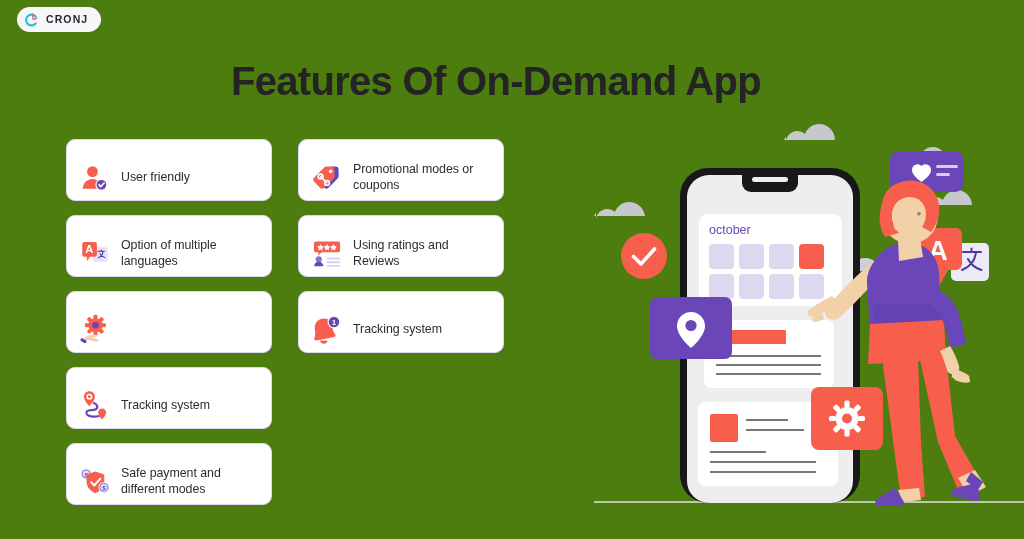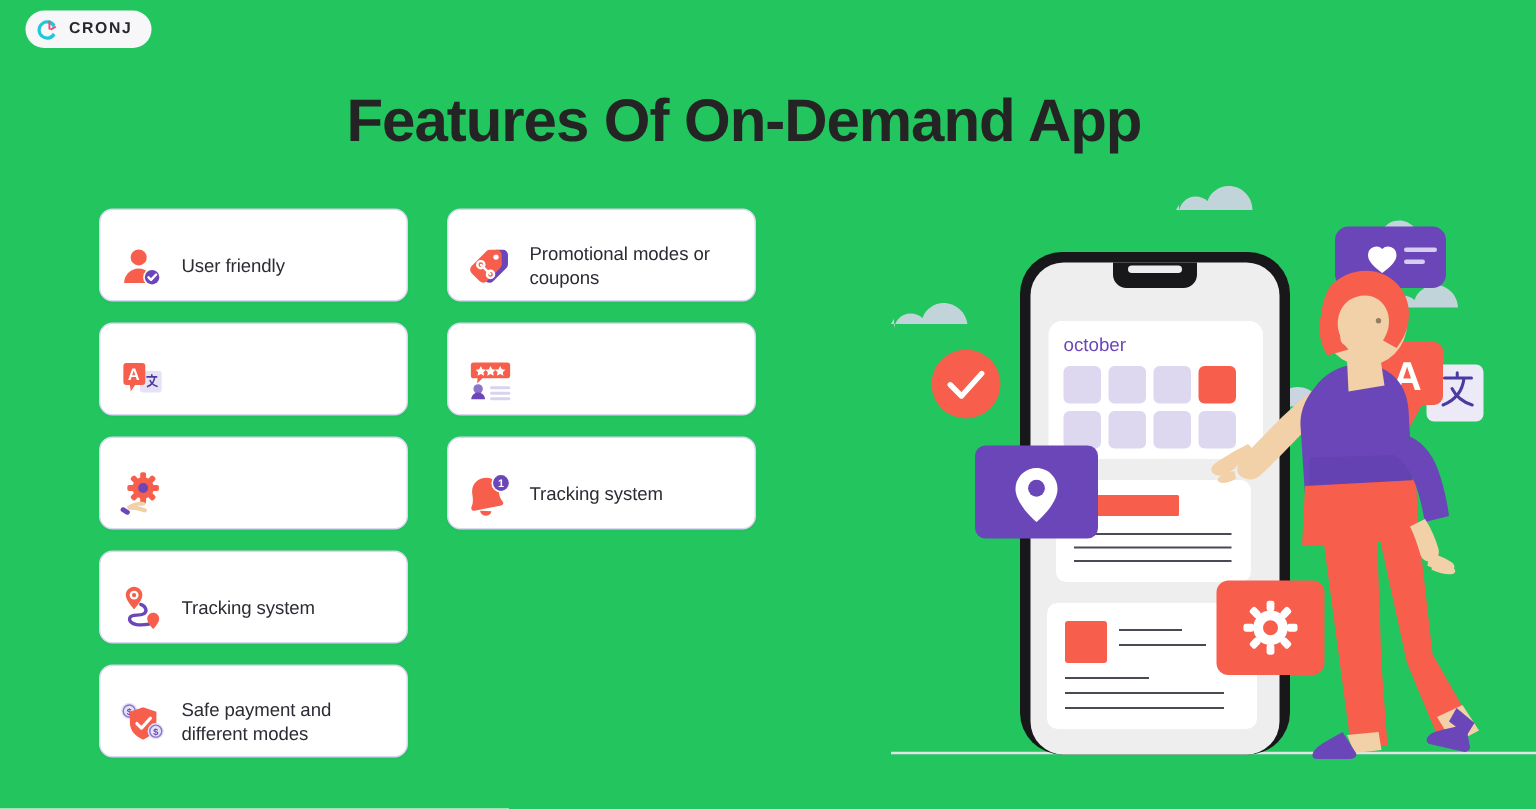--- a/index.html
+++ b/index.html
@@ -6,21 +6,21 @@
     margin: 0; padding: 0;
     background: #ffffff;
   }
   body {
     width: 1024px; height: 539px;
     position: relative;
     overflow: hidden;
     font-family: "Liberation Sans", sans-serif;
     -webkit-font-smoothing: antialiased;
   }
-  .page { position: absolute; inset: 0; background: #22c55e; }
+  .page { position: absolute; inset: 0; background: #4d7c0f; }
 
   
   .logo-pill {
     position: absolute; left: 17px; top: 7px;
     width: 84px; height: 25px;
     background: #f7f7f9;
     border-radius: 13px;
     display: flex; align-items: center;
     padding: 0 7px;
     box-sizing: border-box;
@@ -114,20 +114,21 @@
 
     <div class="card">
       <span class="card-icon">
         <svg width="34" height="34" viewBox="0 0 40 40">
           <rect x="18" y="12" width="17" height="17" rx="2.4" fill="#e6e2f5"></rect>
           <path d="M23.5 16.8h7.6M27.3 15.2v1.6M29.6 16.8c-.4 4-2.6 6.4-5.6 7.6M26 19.6c.9 2.2 2.7 3.7 5.4 4.6" stroke="#4d3aa0" stroke-width="1.25" fill="none" stroke-linecap="round" stroke-linejoin="round"></path>
           <path d="M5 8.2a2.4 2.4 0 0 1 2.4-2.4h12.4a2.4 2.4 0 0 1 2.4 2.4v12.6a2.4 2.4 0 0 1-2.4 2.4h-5.6l-3.4 5-.7-5H7.4A2.4 2.4 0 0 1 5 20.8z" fill="#f75f4c"></path>
           <text x="13.2" y="19" font-family="Liberation Sans, sans-serif" font-size="13" font-weight="700" fill="#fff" text-anchor="middle">A</text>
         </svg>
       </span>
+      <span class="card-label">Option of multiple languages</span>
     </div>
 
 
     <div class="card">
       <span class="card-icon">
         <svg width="34" height="34" viewBox="0 0 40 40">
           <g transform="translate(20.5,14.5)">
             <g fill="#f75f4c">
               <rect x="-2.3" y="-12.4" width="4.6" height="5.6" rx="1.5"></rect>
               <rect x="-2.3" y="6.8" width="4.6" height="5.6" rx="1.5"></rect>
@@ -204,20 +205,21 @@
           </g>
           <circle cx="10.3" cy="26.2" r="3.7" fill="#8a74cd"></circle>
           <path d="M4.9 34.4c0-3 2.4-5.4 5.4-5.4s5.4 2.4 5.4 5.4z" fill="#6b46b8"></path>
           <g fill="#d9d3ee">
             <rect x="19.6" y="24.2" width="16" height="2.3" rx="1.15"></rect>
             <rect x="19.6" y="28.5" width="16" height="2.3" rx="1.15"></rect>
             <rect x="19.6" y="32.8" width="16" height="2.3" rx="1.15"></rect>
           </g>
         </svg>
       </span>
+      <span class="card-label">Using ratings and Reviews</span>
     </div>
 
     <div class="card">
       <span class="card-icon">
         <svg width="34" height="34" viewBox="0 0 40 40">
           <path d="M17 6.4c5.4 0 9.1 3.9 9.4 9.2.25 4.5 1.2 7.3 3.1 9.4 1.1 1.2.5 2.9-1.1 3.2l-21 4.1c-1.7.33-3-1.3-2.3-2.9 1.2-2.7 1.4-5.7.6-10.1C4.7 11.8 9.5 6.4 17 6.4z" fill="#f75f4c"></path>
           <path d="M11.8 32.4a4.6 4.6 0 0 0 9 .3z" fill="#f75f4c"></path>
           <circle cx="28.2" cy="10.6" r="7.5" fill="#fff"></circle>
           <circle cx="28.2" cy="10.6" r="6.2" fill="#6b46b8"></circle>
           <text x="28.2" y="13.6" font-family="Liberation Sans, sans-serif" font-size="8.6" font-weight="700" fill="#fff" text-anchor="middle">1</text>

